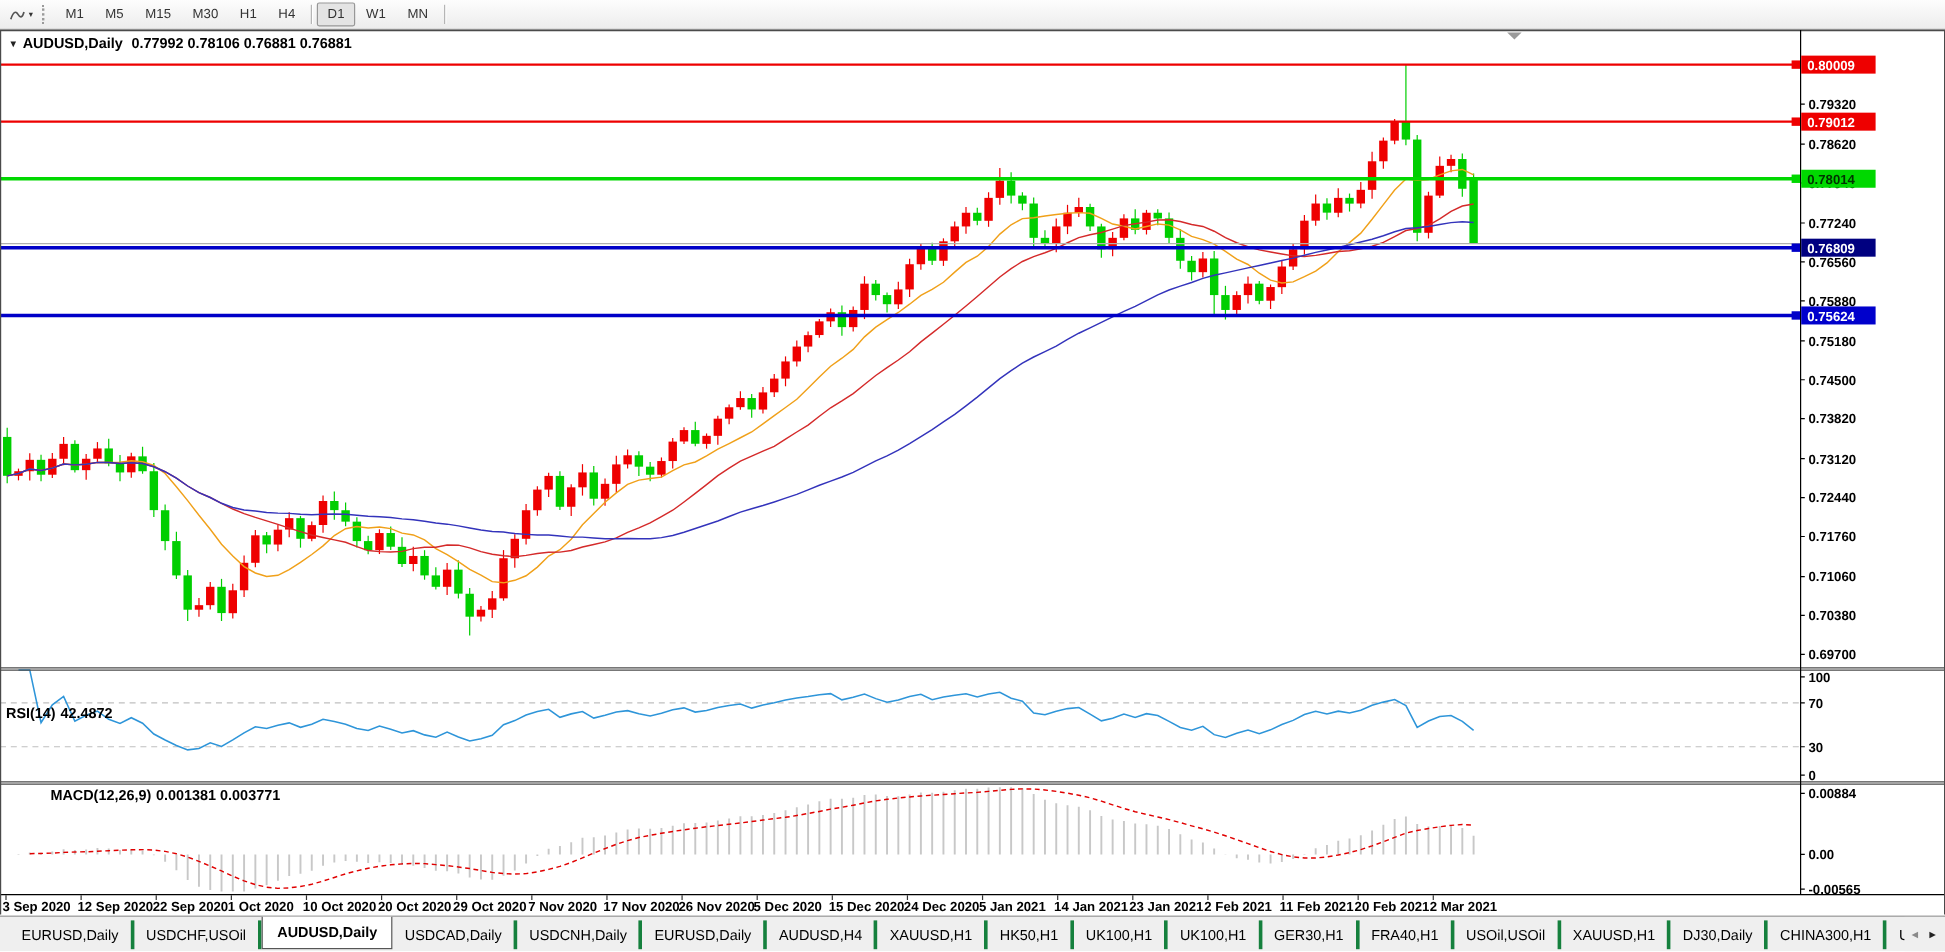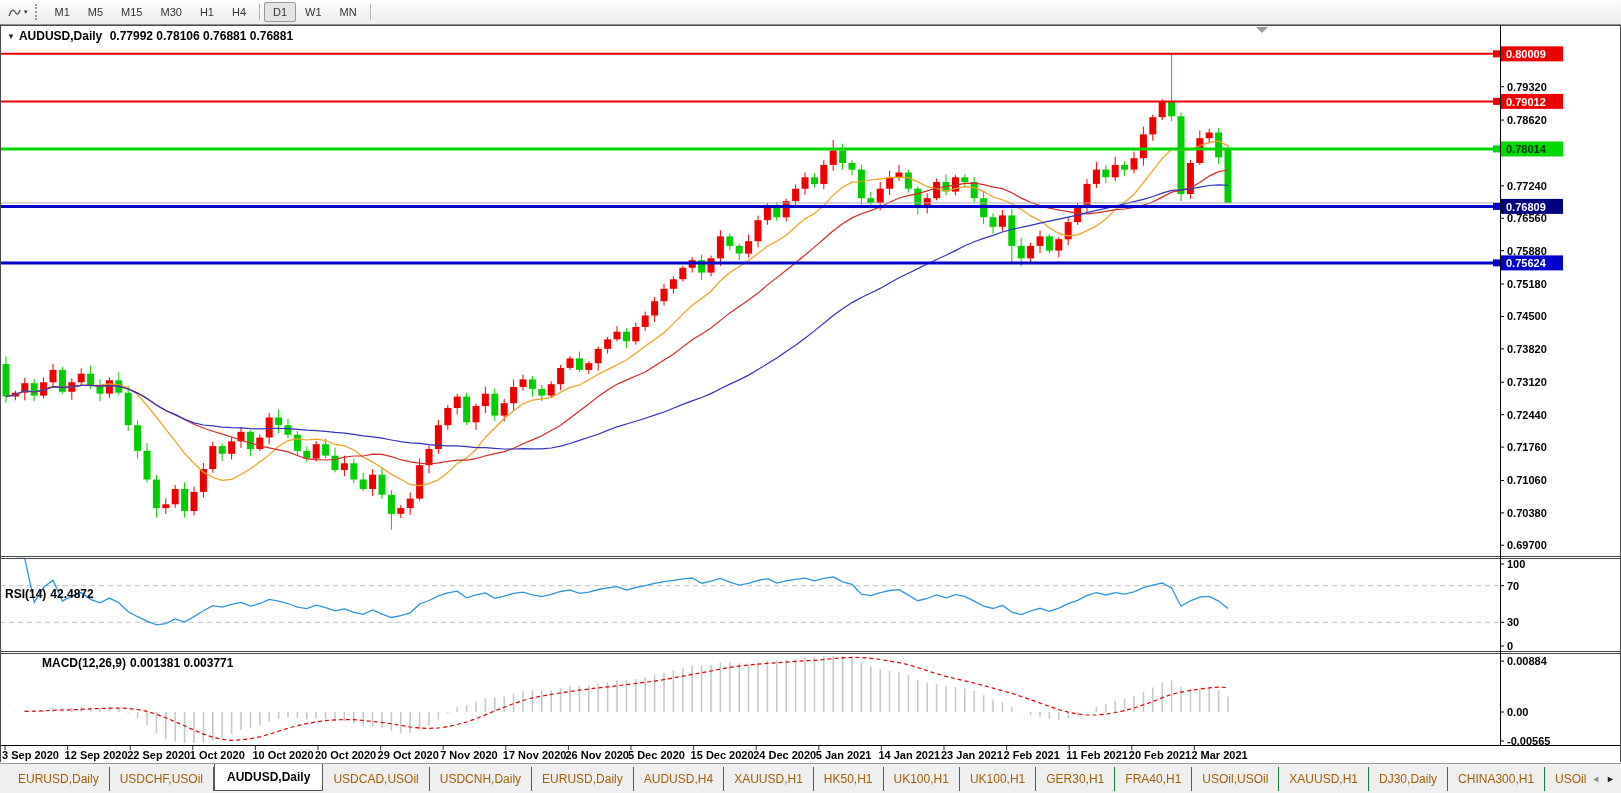--- a/index.html
+++ b/index.html
@@ -22,21 +22,21 @@
   #rsi-label{left:5px;top:587px;}
   #macd-label{left:5px;top:656px;margin-left:37px;}
   .pane-label span{margin-right:4px;}
   
   #chart-svg{position:absolute;left:0;top:0;}
   #chart-svg text{font-family:"Liberation Sans",sans-serif;}
   
   #tabbar{position:absolute;left:0;top:763px;width:1621px;height:30px;box-sizing:border-box;
     background:#efefef;border-top:1px solid #9a9a9a;display:flex;align-items:center;
     overflow:hidden;padding-left:8px;}
-  .tab{font-size:12px;color:#a16207;padding:4px 10px;border-right:1px solid #15803d;
+  .tab{font-size:12px;color:#000000;padding:4px 10px;border-right:3px solid #15803d;
     white-space:nowrap;line-height:16px;}
   .tab.active{background:#fff;border:1px solid #555;border-right:1px solid #555;
     font-weight:700;color:#000;position:relative;top:-2px;padding:6px 12px 5px;}
   #tab-arrows{position:absolute;right:2px;top:0;height:30px;display:flex;align-items:center;
     gap:6px;background:#efefef;padding:0 4px;}
   #tab-arrows span{font-size:9px;}
   #tab-arrow-left{color:#8a8a8a;}
   #tab-arrow-right{color:#222;}
 </style>
 </head>
@@ -596,21 +596,21 @@
 
   <div class="pane-label" id="macd-label">
     <span>MACD(12,26,9)</span><span>0.001381 0.003771</span>
   </div>
 
   <div id="tabbar">
     <div id="tabs" style="display:flex;align-items:center;">
         <div class="tab">EURUSD,Daily</div>
         <div class="tab">USDCHF,USOil</div>
         <div class="tab active">AUDUSD,Daily</div>
-        <div class="tab">USDCAD,USOil</div>
+        <div class="tab">USDCAD,Daily</div>
         <div class="tab">USDCNH,Daily</div>
         <div class="tab">EURUSD,Daily</div>
         <div class="tab">AUDUSD,H4</div>
         <div class="tab">XAUUSD,H1</div>
         <div class="tab">HK50,H1</div>
         <div class="tab">UK100,H1</div>
         <div class="tab">UK100,H1</div>
         <div class="tab">GER30,H1</div>
         <div class="tab">FRA40,H1</div>
         <div class="tab">USOil,USOil</div>

